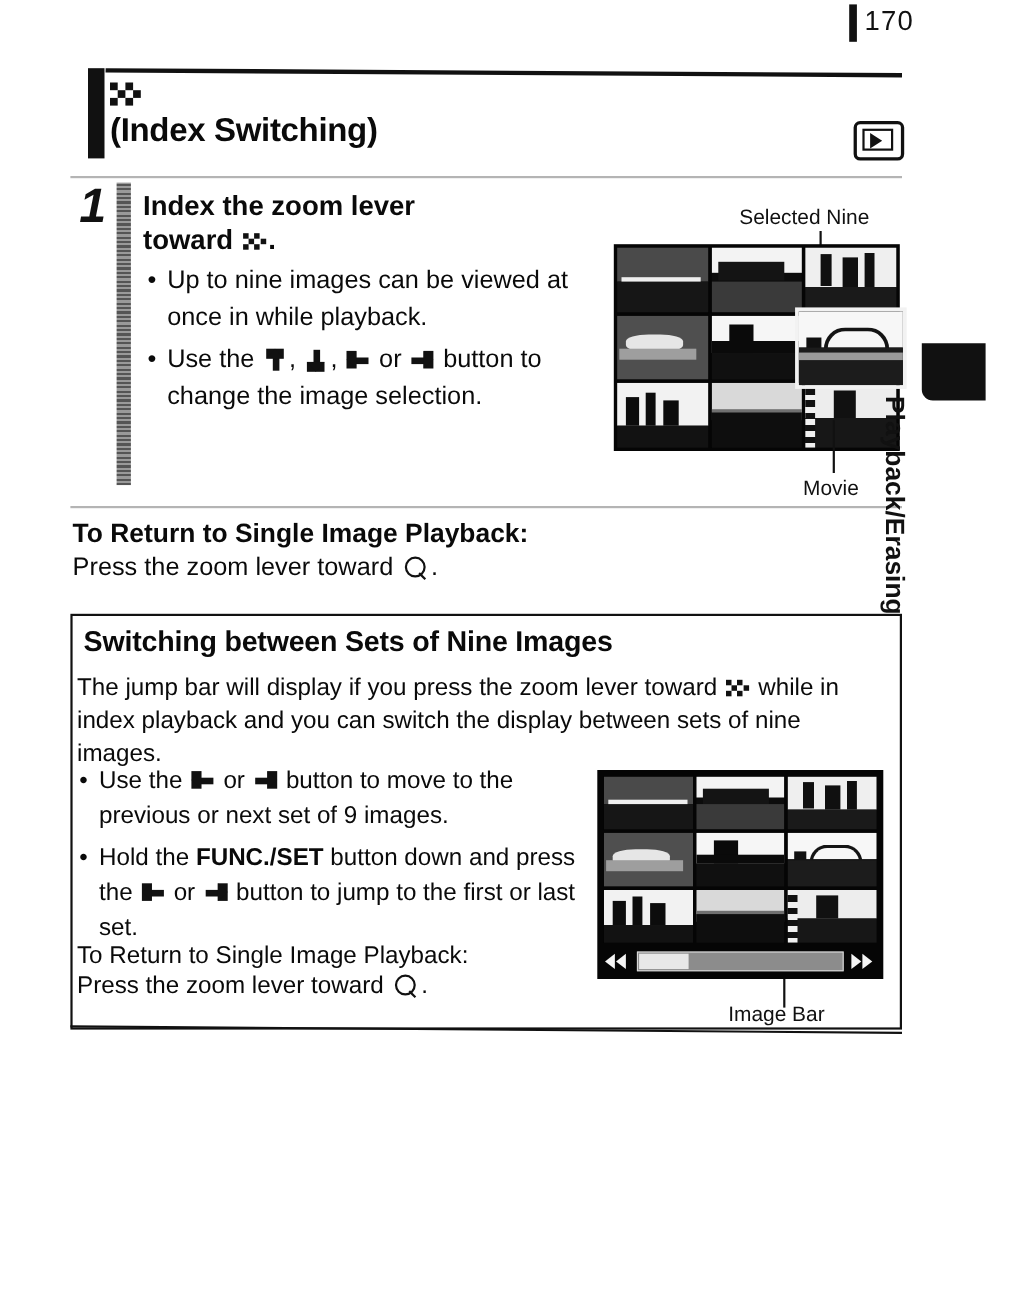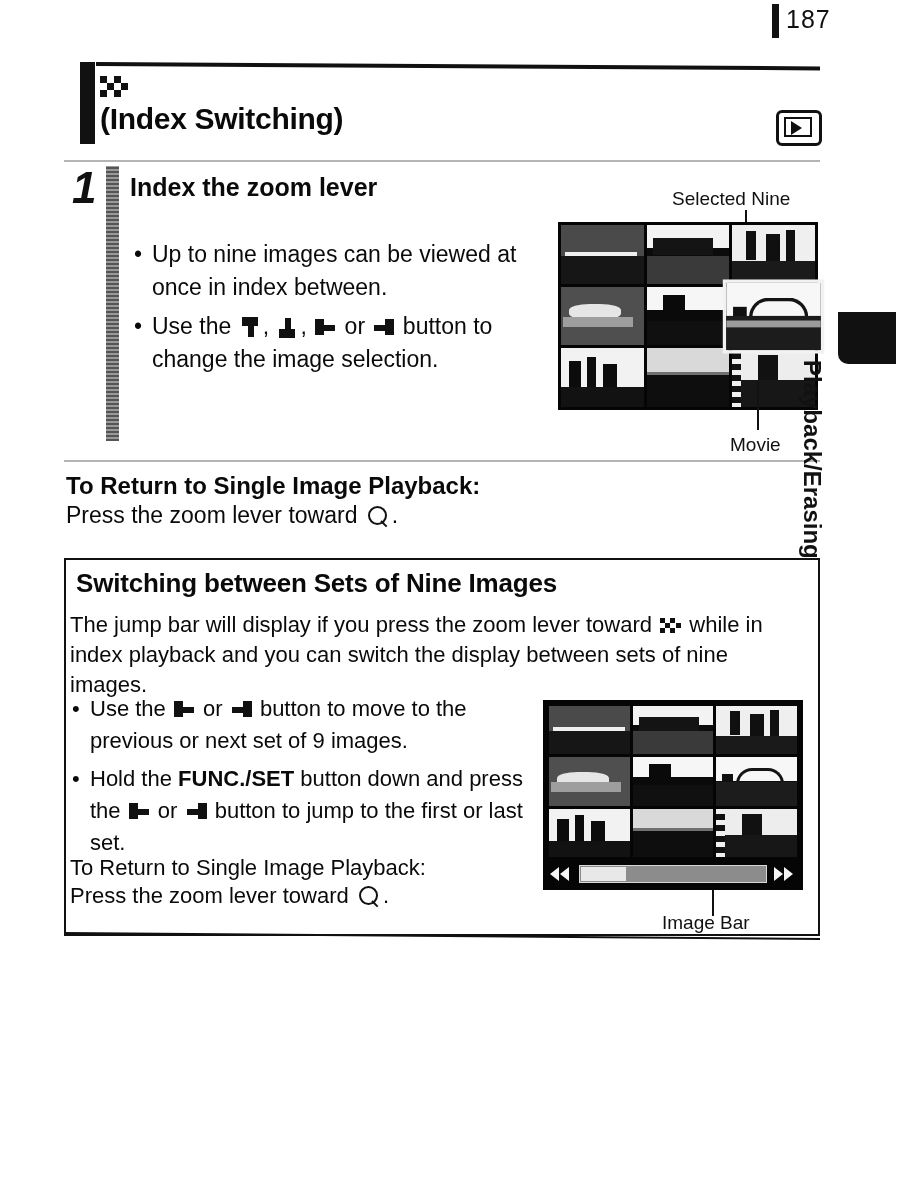--- a/index.html
+++ b/index.html
@@ -129,21 +129,21 @@
 
   
   #box-skew{left:64px;top:932px;width:756px;height:2px;background:#111;
             transform:rotate(0.45deg);transform-origin:left center;}
   b.em{font-weight:bold;}
 </style>
 </head>
 <body>
 
 <div class="abs" id="pagenum-bar"></div>
-<div class="abs" id="pagenum">187</div>
+<div class="abs" id="pagenum">170</div>
 
 <div class="abs" id="header-rule"></div>
 <div class="abs" id="header-bar"></div>
 <div class="abs" id="header-title">
   <span class="ln">
     <span class="ckb">
       <i style="left:0;top:0;width:7px;height:7px;"></i>
       <i style="left:14px;top:0;width:7px;height:7px;"></i>
       <i style="left:7px;top:7px;width:7px;height:7px;"></i>
       <i style="left:21px;top:7px;width:7px;height:7px;"></i>
@@ -159,26 +159,37 @@
     <span class="tri"></span>
 </div>
 
 <div class="abs hair" id="sep1"></div>
 
 <div class="abs" id="step-num">1</div>
 <div class="abs" id="step-bar"></div>
 
 <div class="abs" id="step-head">
   <span class="ln">Index the zoom lever</span>
+  <span class="ln">
+    <span>toward</span>
+    <span class="ckb sm">
+      <i style="left:0;top:0;width:5px;height:5px;"></i>
+      <i style="left:10px;top:0;width:5px;height:5px;"></i>
+      <i style="left:5px;top:5px;width:5px;height:5px;"></i>
+      <i style="left:16px;top:5px;width:5px;height:5px;"></i>
+      <i style="left:0;top:10px;width:5px;height:5px;"></i>
+      <i style="left:10px;top:10px;width:5px;height:5px;"></i>
+    </span><span>.</span>
+  </span>
 </div>
 
 <div class="abs bullets" id="step-bullets">
   <span class="bl">
     <span class="dot">•</span>
-    <span>Up to nine images can be viewed at once in index between.</span>
+    <span>Up to nine images can be viewed at once in while playback.</span>
   </span>
   <span class="bl">
     <span class="dot">•</span>
     <span>Use the</span>
     <span class="ar up"><b class="sh"></b><b class="hd"></b></span><span>,</span>
     <span class="ar dn"><b class="sh"></b><b class="hd"></b></span><span>,</span>
     <span class="ar lf"><b class="sh"></b><b class="hd"></b></span>
     <span>or</span>
     <span class="ar rt"><b class="sh"></b><b class="hd"></b></span>
     <span>button to change the image selection.</span>

